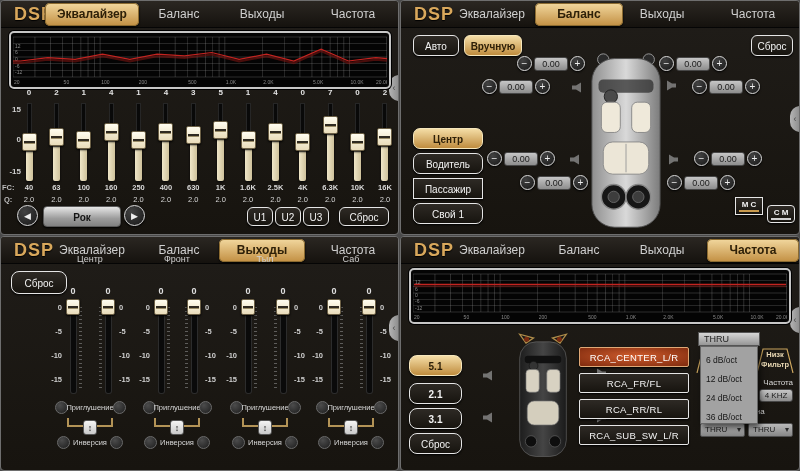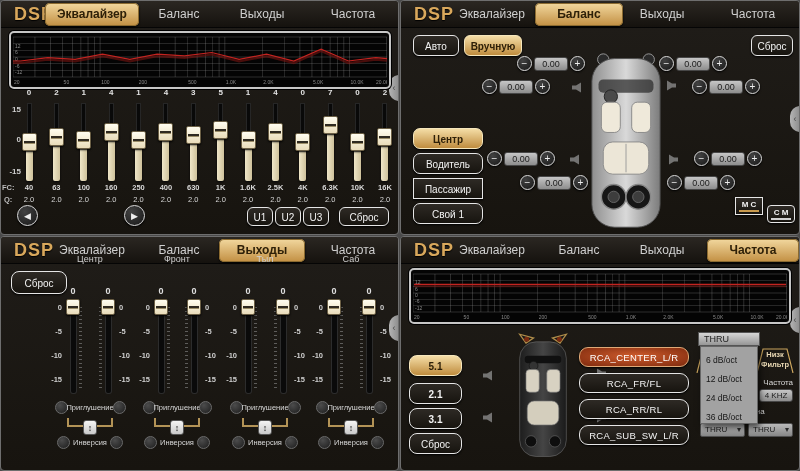--- a/index.html
+++ b/index.html
@@ -12,21 +12,21 @@
   #q4{left:400px;top:236px;width:400px;height:235px;}
   .q > div{position:absolute;}
   .hdr{position:absolute;left:0;top:0;right:0;height:27px;background:linear-gradient(#2b2722,#15120e);border-bottom:1px solid #050505;}
   .logo{position:absolute;left:13px;top:3px;font-size:18px;font-weight:700;color:#d9a85c;letter-spacing:1px;text-shadow:0 1px 1px #000;}
   .tab{position:absolute;top:2px;height:23px;line-height:23px;text-align:center;color:#cfcfcf;font-size:12px;border-radius:5px;cursor:default;}
   .tab.active{background:linear-gradient(#f2d89f,#c28f42);color:#2e2008;font-weight:700;box-shadow:inset 0 0 0 1px #8a6a30,0 1px 2px #000;}
   .bezel{border:2px solid #c6c6c6;border-radius:5px;background:#040404;box-shadow:0 0 0 1px #000;overflow:hidden;}
   .btn{background:linear-gradient(#2e2a25,#17140f);border:1px solid #e6e6e6;border-radius:6px;color:#f2f2f2;font-size:10px;text-align:center;box-shadow:0 1px 2px #000;}
   .btn.gold{background:linear-gradient(#f4dda6,#bf8c3e);color:#2e2008;border-color:#f6e7bd;font-weight:700;}
   .btn.silver{background:linear-gradient(#e6e6e6,#9c9c9c 60%,#818181);color:#151515;border-color:#5a5a5a;border-radius:4px;font-weight:700;}
-  .btn.rca{border-radius:9px;font-size:9.5px;letter-spacing:.3px;}
+  .btn.rca{border-radius:2px;font-size:9.5px;letter-spacing:.3px;}
   .btn.rca-active{background:radial-gradient(ellipse at 50% 45%,#cf5c2c,#7e2a0e);border-color:#dfa876;color:#fff;}
   .cbtn{position:absolute;border-radius:50%;background:radial-gradient(circle at 35% 30%,#424242,#181818);border:1px solid #dadada;color:#eee;text-align:center;box-shadow:0 1px 2px #000;}
   .vbox{position:absolute;background:linear-gradient(#c6c6c6,#8d8d8d);border:1px solid #474747;border-radius:3px;color:#1c1c1c;font-size:9px;text-align:center;}
   .knob{position:absolute;background:linear-gradient(#fffdf0,#e9dcba);border:1px solid #6b5f45;border-radius:2px;box-shadow:0 1px 2px #000;}
   .knob .stripe{position:absolute;left:1px;right:1px;top:45%;height:3px;background:#2e2920;border-bottom:1px solid #9a8c66;}
   .ivory{position:absolute;background:linear-gradient(90deg,#efe6c8,#cfc29c);border-radius:2px;box-shadow:0 1px 2px #000;}
   .trk{position:absolute;background:#0a0a0a;border-radius:2px;box-shadow:0 0 0 1px #2c2c2c;}
   .ticks{position:absolute;width:3px;background-image:repeating-linear-gradient(#8a8a8a 0 1px,transparent 1px 4px);opacity:.6;}
   .circ{position:absolute;width:13px;height:13px;border-radius:50%;background:radial-gradient(circle at 35% 30%,#4c4c4c,#1d1d1d);border:1px solid #6a6a6a;}
   .lbl{position:absolute;color:#cfcfcf;}
@@ -38,20 +38,21 @@
   .ddopt{position:absolute;left:0;right:0;color:#161616;font-size:8.5px;padding-left:5px;}
   .sel{position:absolute;background:linear-gradient(#b9b9b9,#878787);border:1px solid #4f4f4f;border-radius:2px;color:#1d1d1d;font-size:8px;line-height:12px;padding-left:4px;}
   .sel .arr{position:absolute;right:3px;top:0;color:#2a2a2a;}
   .spk{position:absolute;opacity:.8;}
 </style>
 </head>
 <body>
 
 <div class="screen">
   <div class="q" id="q1">
+    <div class="btn silver" style="left:42px;top:205px;width:78px;height:21px;line-height:21px;position:absolute;">Рок</div>
     <div class="btn" style="left:338px;top:206px;width:50px;height:19px;line-height:19px;position:absolute;font-size:10px;">Сброс</div>
   <div class="hdr" style="position: absolute;">
         <div class="logo" style="position: absolute;">DSP</div>
         <div class="tab active" style="position: absolute; left: 44px; width: 94px;">Эквалайзер</div>
         <div class="tab" style="position: absolute; left: 134px; width: 88px;">Баланс</div>
         <div class="tab" style="position: absolute; left: 218px; width: 86px;">Выходы</div>
         <div class="tab" style="position: absolute; left: 306px; width: 92px;">Частота</div>
       </div>
       <div class="handle" style="position: absolute; top: 74px;">‹</div>
       <div class="bezel" style="position: absolute; left: 8px; top: 30px; width: 382px; height: 58px;">

